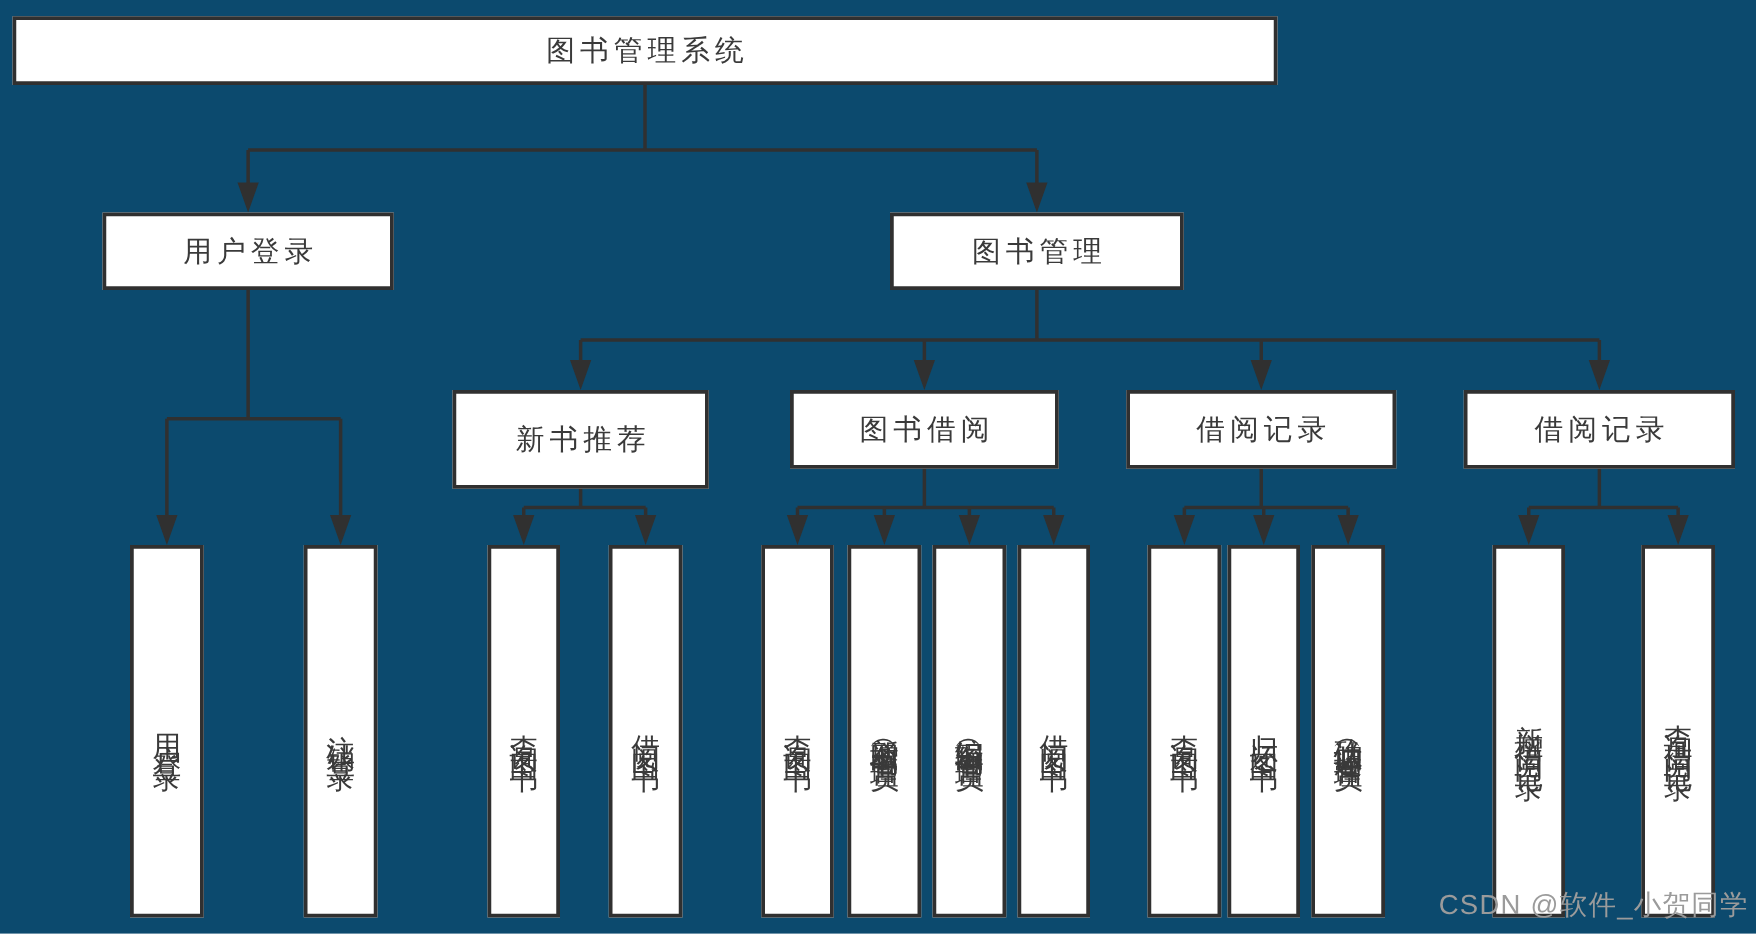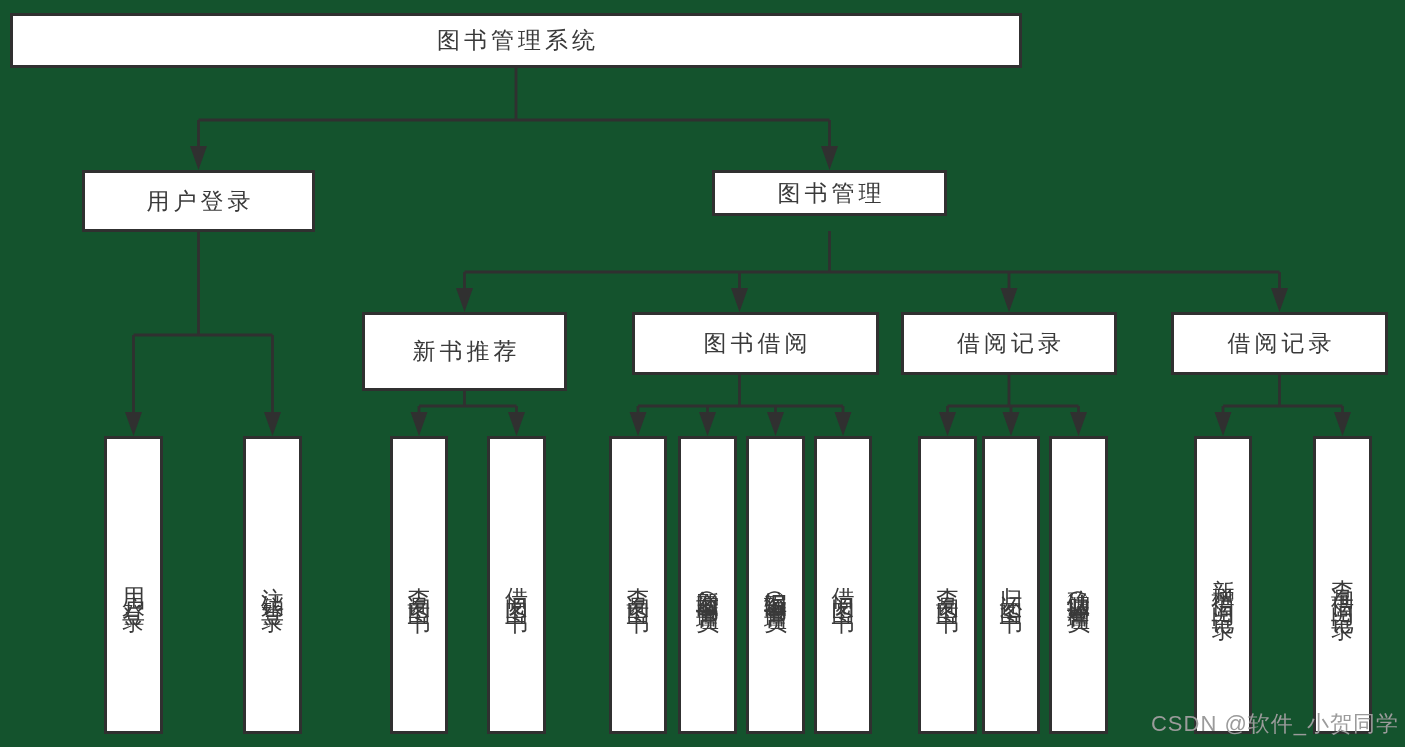--- a/index.html
+++ b/index.html
@@ -1,21 +1,21 @@
 <!DOCTYPE html>
 <html><head>
 <meta charset="utf-8">
 <style>
   * { margin:0; padding:0; box-sizing:border-box; }
   html,body { background:#ffffff; }
   body { font-family:"Liberation Sans","DejaVu Sans",sans-serif; }
   .canvas {
     position:relative;
     width:1405px; height:747px;
-    background:#14532d;
+    background:#0c4a6e;
     overflow:hidden;
   }
   svg.connectors { position:absolute; left:0; top:0; z-index:1; }
   .box {
     position:absolute;
     border:3px solid #303030;
     background:#ffffff;
     display:flex;
     align-items:center;
     justify-content:center;
@@ -84,28 +84,28 @@
     </g>
   </svg>
 
   <div class="box h" style="left:10px;top:13px;width:1012px;height:55px">
     <span>图书管理系统</span>
   </div>
 
   <div class="box h" style="left:82px;top:170px;width:233px;height:62px">
     <span>用户登录</span>
   </div>
-  <div class="box h" style="left:712px;top:170px;width:235px;height:46px">
+  <div class="box h" style="left:712px;top:170px;width:235px;height:62px">
     <span>图书管理</span>
   </div>
 
   <div class="box h" style="left:362px;top:312px;width:205px;height:79px">
     <span>新书推荐</span>
   </div>
-  <div class="box h" style="left:632px;top:312px;width:247px;height:63px">
+  <div class="box h" style="left:632px;top:312px;width:215px;height:63px">
     <span>图书借阅</span>
   </div>
   <div class="box h" style="left:901px;top:312px;width:216px;height:63px">
     <span>借阅记录</span>
   </div>
   <div class="box h" style="left:1171px;top:312px;width:217px;height:63px">
     <span>借阅记录</span>
   </div>
 
   <div class="box v" style="left:104px;top:436px;width:59px;height:298px">

